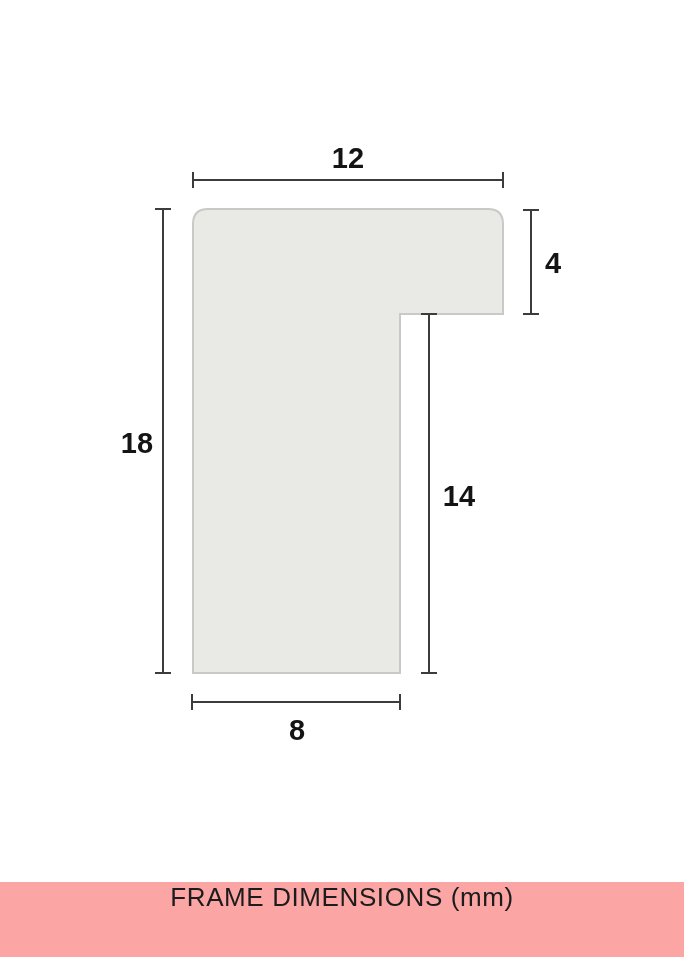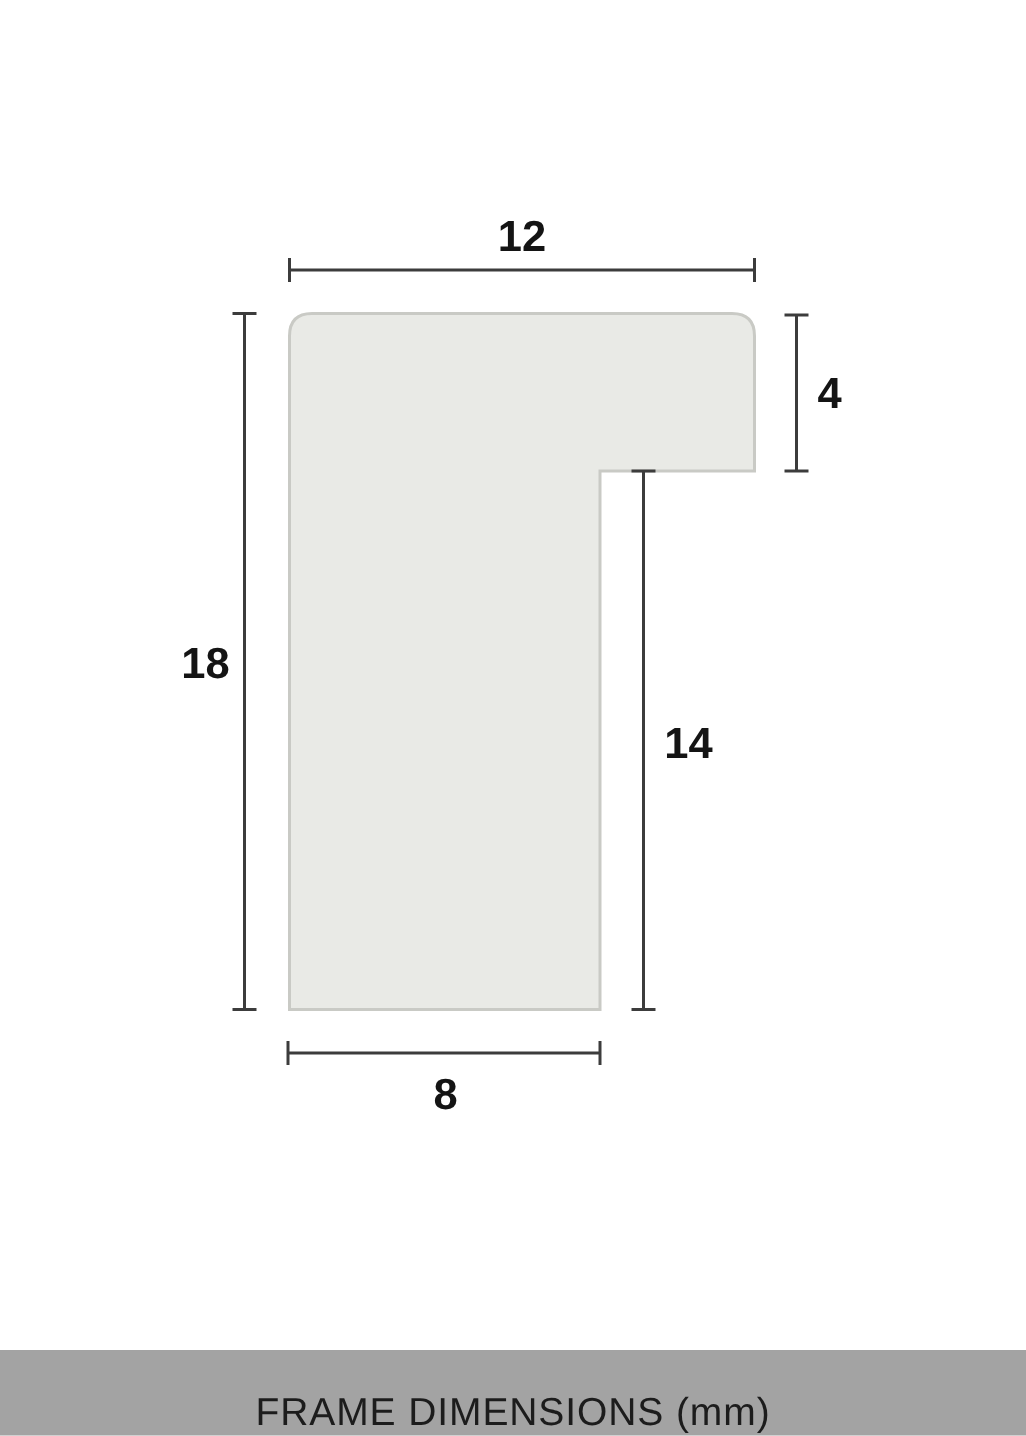--- a/index.html
+++ b/index.html
@@ -37,24 +37,24 @@
     font-size: 29px;
     font-weight: bold;
     text-anchor: middle;
     dominant-baseline: central;
   }
   .footer-bar {
     position: absolute;
     left: 0;
     bottom: 0;
     width: 684px;
-    height: 57px;
-    background: #a3a3a3;
+    height: 75px;
+    background: #fca5a5;
     display: flex;
-    align-items: flex-end;
+    align-items: flex-start;
     justify-content: center;
   }
   .footer-title {
     color: #1c1c1c;
     font-size: 26px;
     font-weight: normal;
     letter-spacing: 0.6px;
     white-space: nowrap;
   }
 </style>

